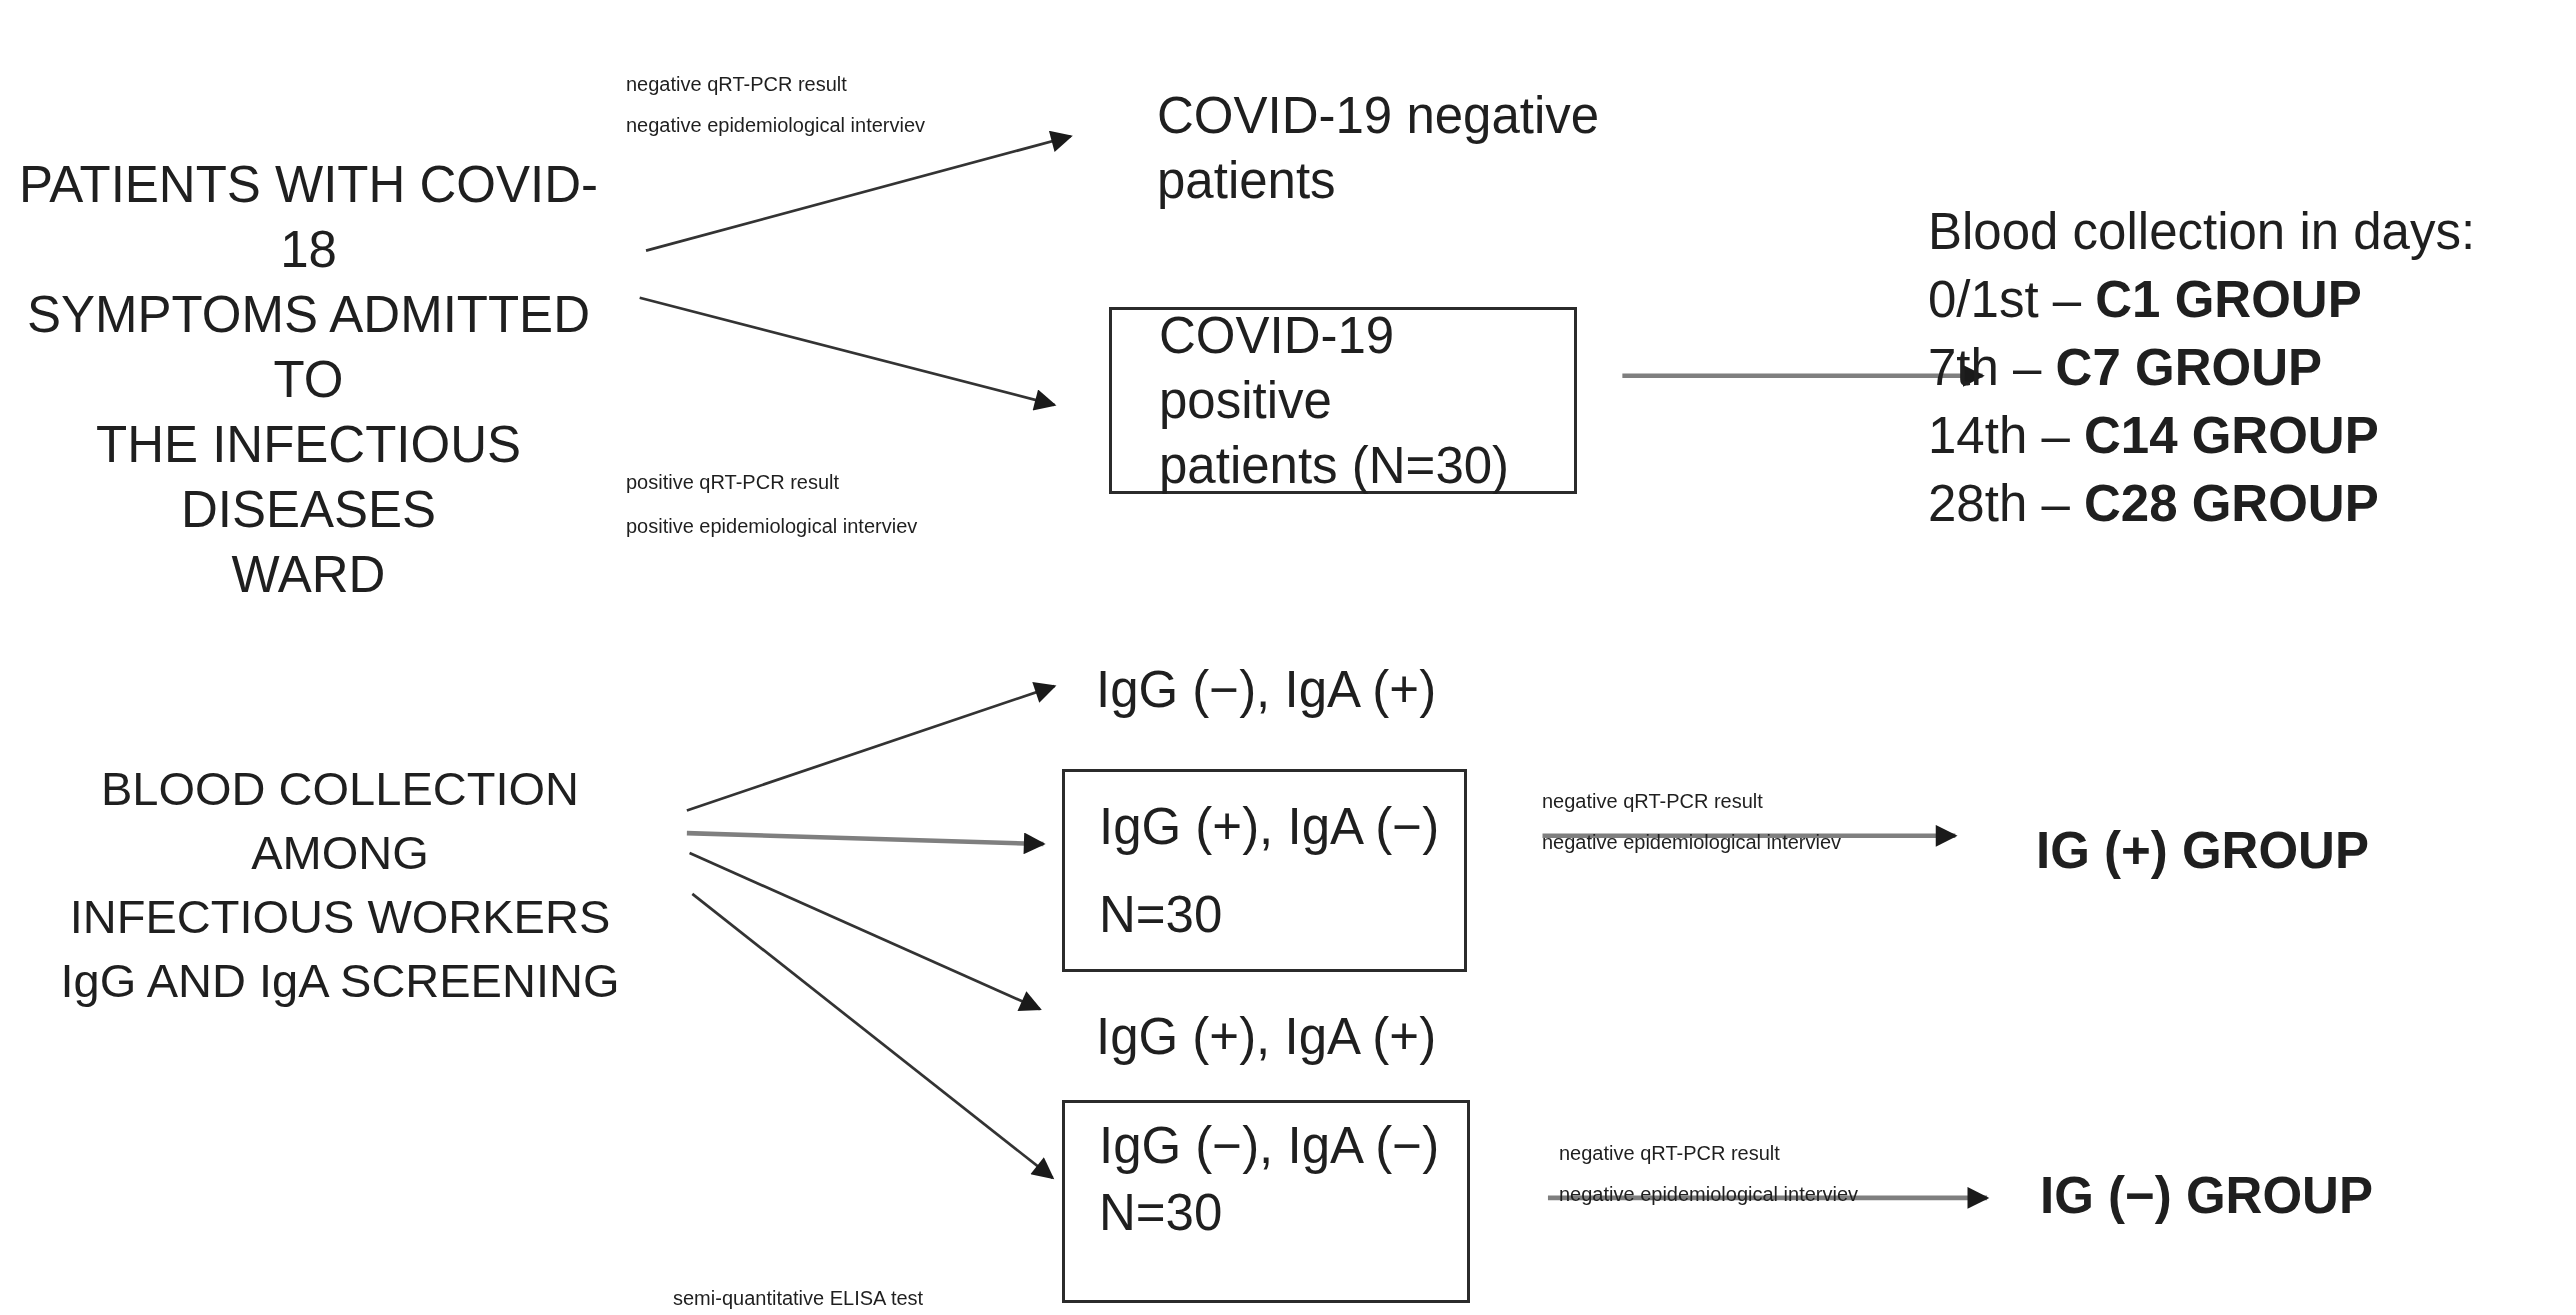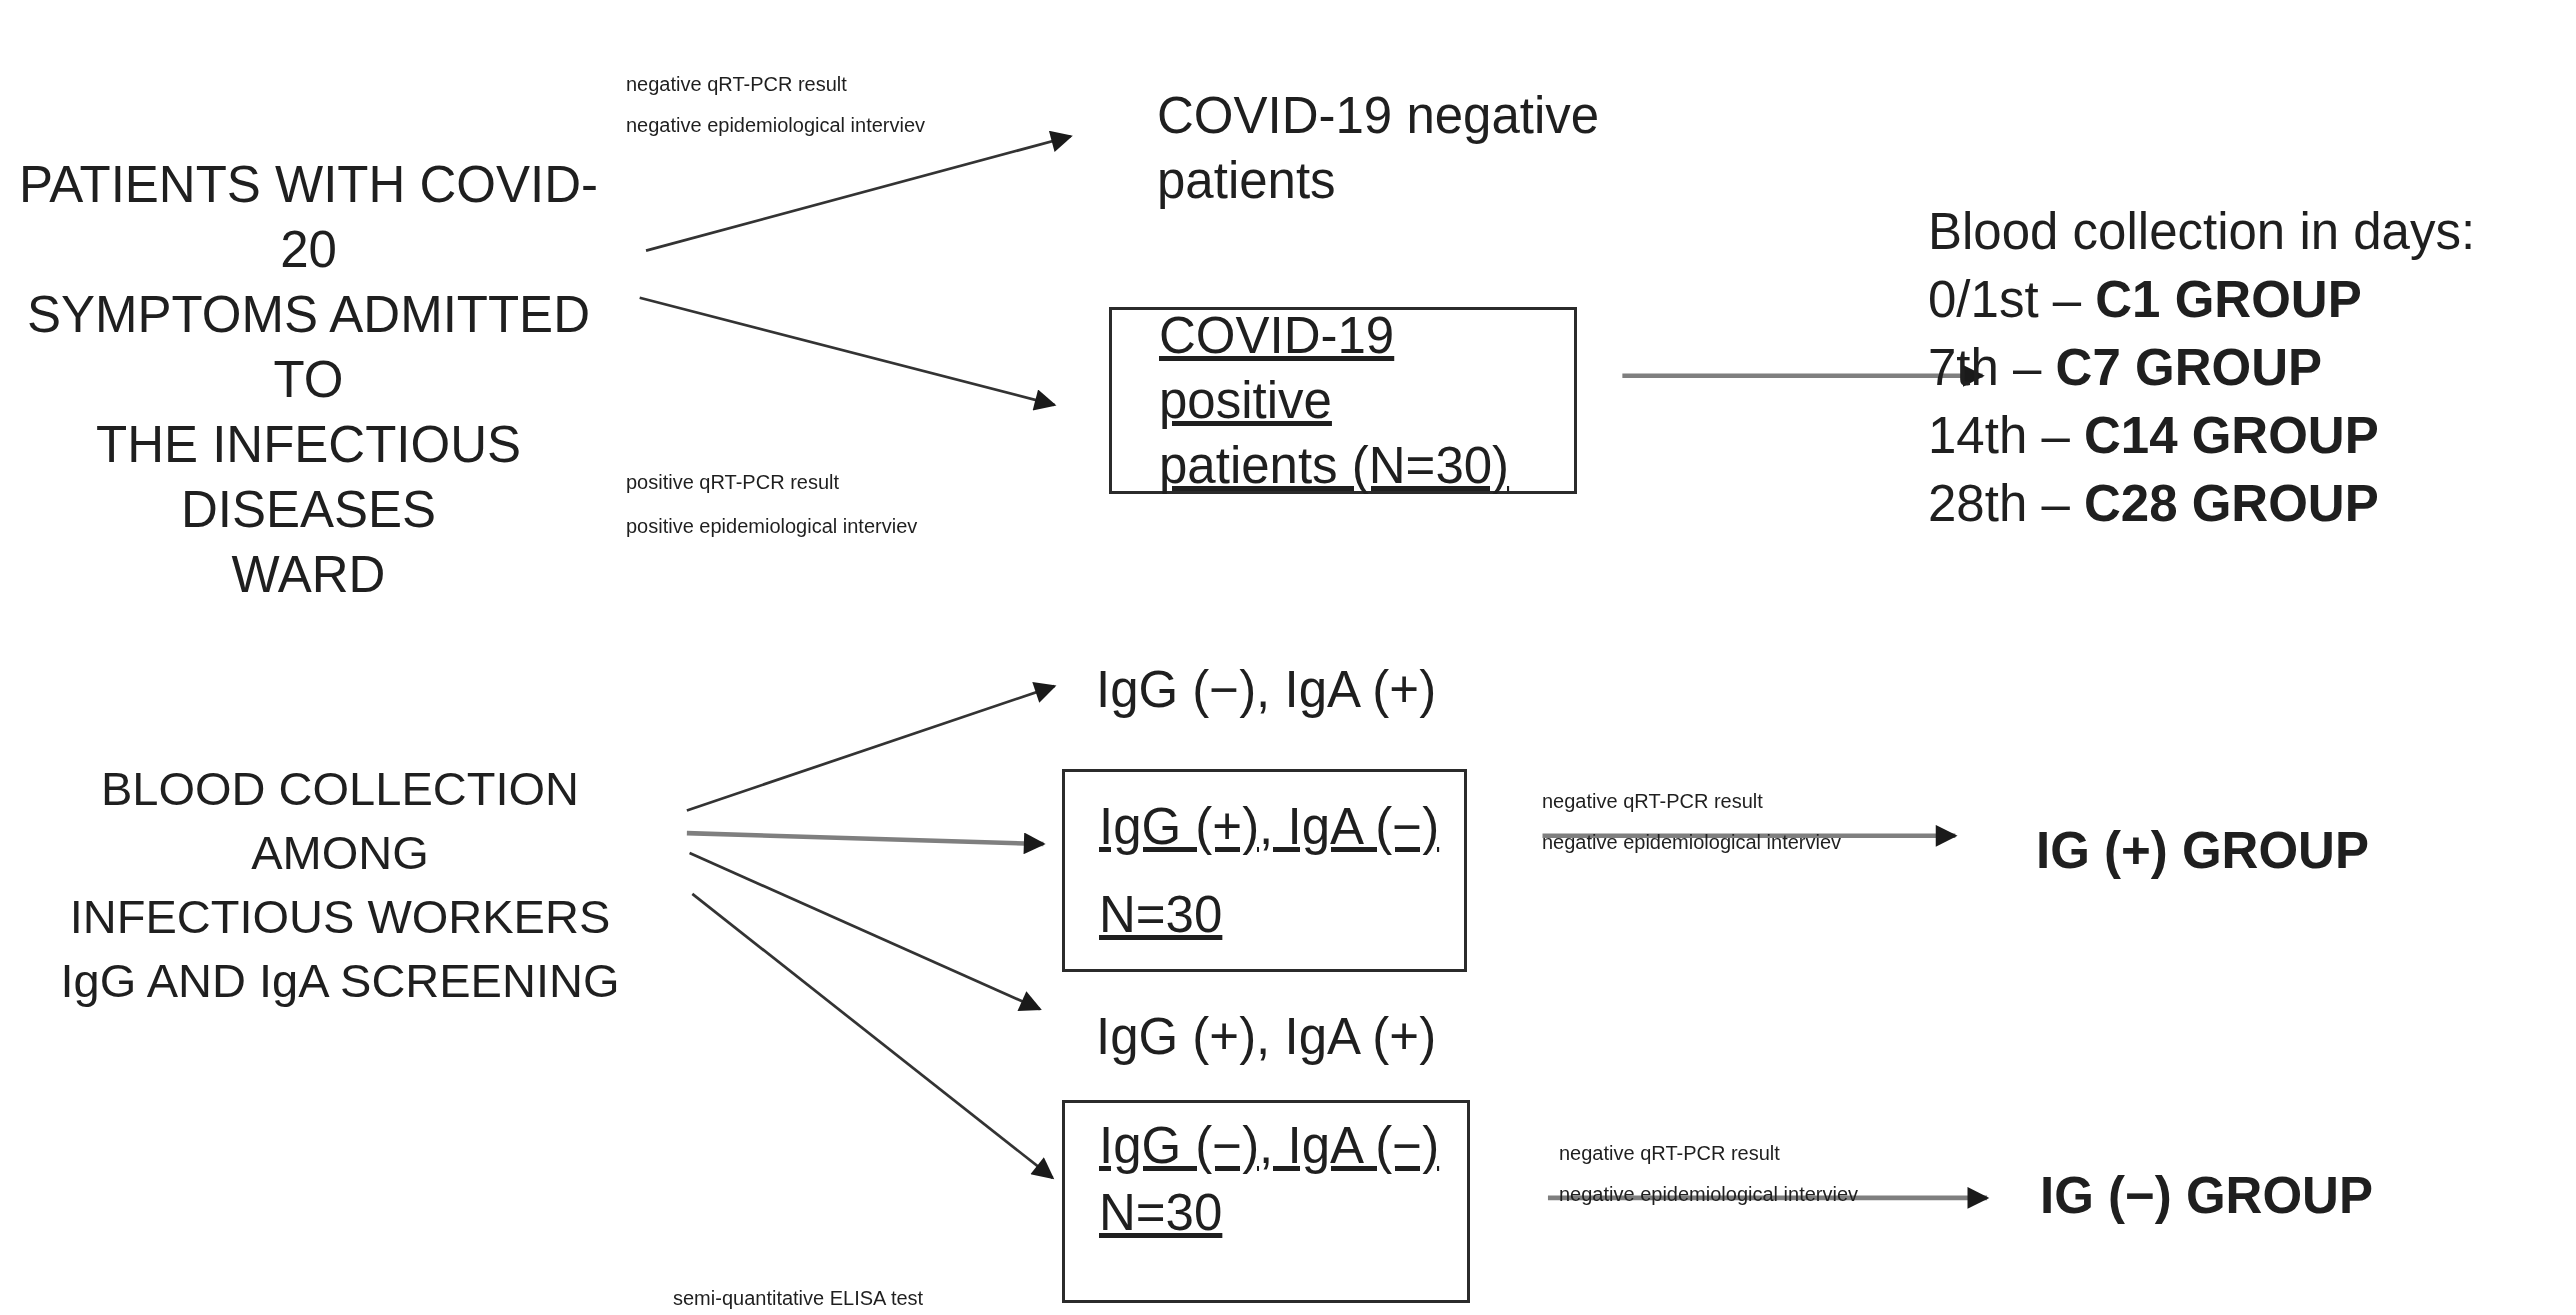--- a/index.html
+++ b/index.html
@@ -15,21 +15,20 @@
   .big{font-size:51px;line-height:65px;}
   .mid{font-size:47px;line-height:64px;}
   .small{font-size:20px;line-height:41px;margin-top:44px;}
   .center{text-align:center;}
   .bold{font-weight:bold;text-align:center;}
   .flowbox{
     border:3.6px solid #2b2b2b;
     box-sizing:border-box;
     display:flex;flex-direction:column;justify-content:center;
     background:#ffffff;
-    text-decoration:underline;
   }
   svg.arrows{position:absolute;left:0;top:0;width:2576px;height:1316px;pointer-events:none;}
   .thinline{stroke:#333333;stroke-width:3;fill:none;}
   .grayline{stroke:#7f7f7f;stroke-width:5;fill:none;}
 </style>
 </head>
 <body>
 
 <div id="canvas">
 
@@ -44,21 +43,21 @@
     <line class="grayline" x1="1788" y1="414" x2="2185" y2="414" marker-end="url(#head)"></line>
     <line class="thinline" x1="757" y1="893" x2="1162" y2="756" marker-end="url(#head)"></line>
     <line class="grayline" x1="757" y1="918" x2="1150" y2="930" marker-end="url(#head)"></line>
     <line class="thinline" x1="760" y1="940" x2="1146" y2="1112" marker-end="url(#head)"></line>
     <line class="thinline" x1="763" y1="985" x2="1160" y2="1298" marker-end="url(#head)"></line>
     <line class="grayline" x1="1700" y1="921" x2="2155" y2="921" marker-end="url(#head)"></line>
     <line class="grayline" x1="1706" y1="1320" x2="2190" y2="1320" marker-end="url(#head)"></line>
   </svg>
 
   <div class="abs big center" style="left:18px;top:152px;width:581px;">
-    <div>PATIENTS WITH COVID-20</div>
+    <div>PATIENTS WITH COVID-18</div>
     <div>SYMPTOMS ADMITTED TO</div>
     <div>THE INFECTIOUS DISEASES</div>
     <div>WARD</div>
   </div>
 
   <div class="abs small" style="left:626px;top:20px;">
     <div>negative qRT-PCR result</div>
     <div>negative epidemiological interviev</div>
   </div>
 

